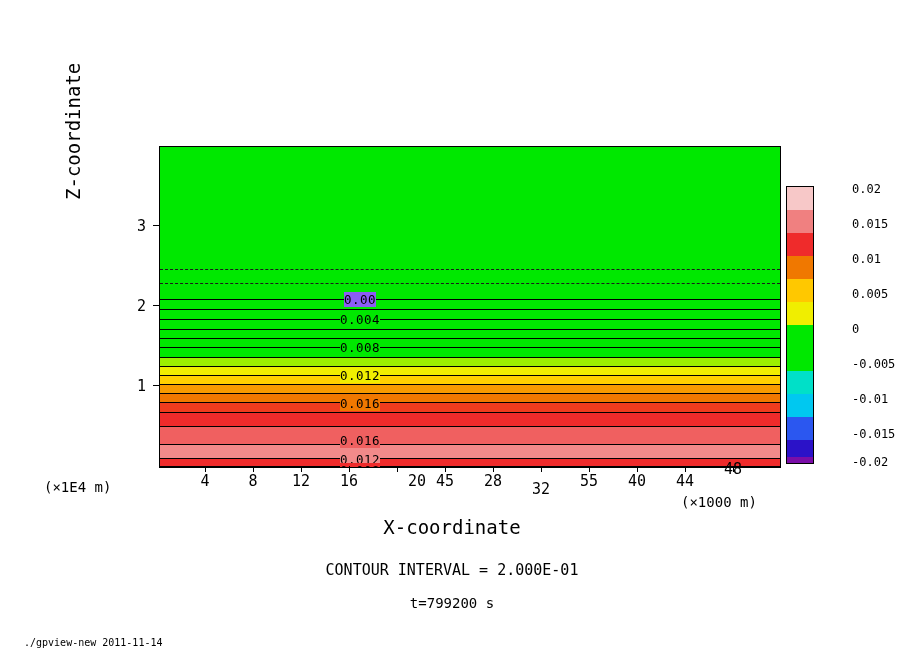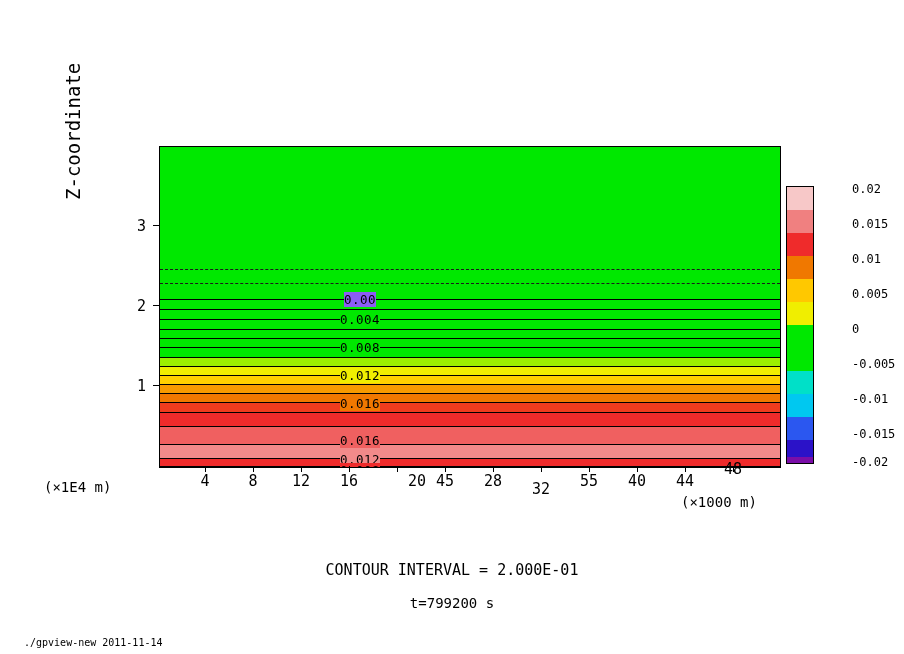--- a/index.html
+++ b/index.html
@@ -143,20 +143,21 @@
 
   <div class="tickmark" style="left:153px;top:385px;width:6px;height:1px;"></div>
   <div class="tickmark" style="left:153px;top:305px;width:6px;height:1px;"></div>
   <div class="tickmark" style="left:153px;top:225px;width:6px;height:1px;"></div>
 
   <div class="ytick" style="left:120px;top:377px;">1</div>
   <div class="ytick" style="left:120px;top:297px;">2</div>
   <div class="ytick" style="left:120px;top:217px;">3</div>
 
   <div id="ylabel">Z-coordinate</div>
+  <div id="xlabel">X-coordinate</div>
   <div id="yunit">(×1E4 m)</div>
   <div id="xunit">(×1000 m)</div>
 
   <div id="interval">CONTOUR INTERVAL = 2.000E-01</div>
   <div id="timestamp">t=799200 s</div>
   <div id="footer-left">./gpview-new  2011-11-14</div>
 
   <div id="cbar">
     <div class="cbseg" style="top:0px;height:23px;background:#f7c8c8;"></div>
     <div class="cbseg" style="top:23px;height:23px;background:#f08080;"></div>

